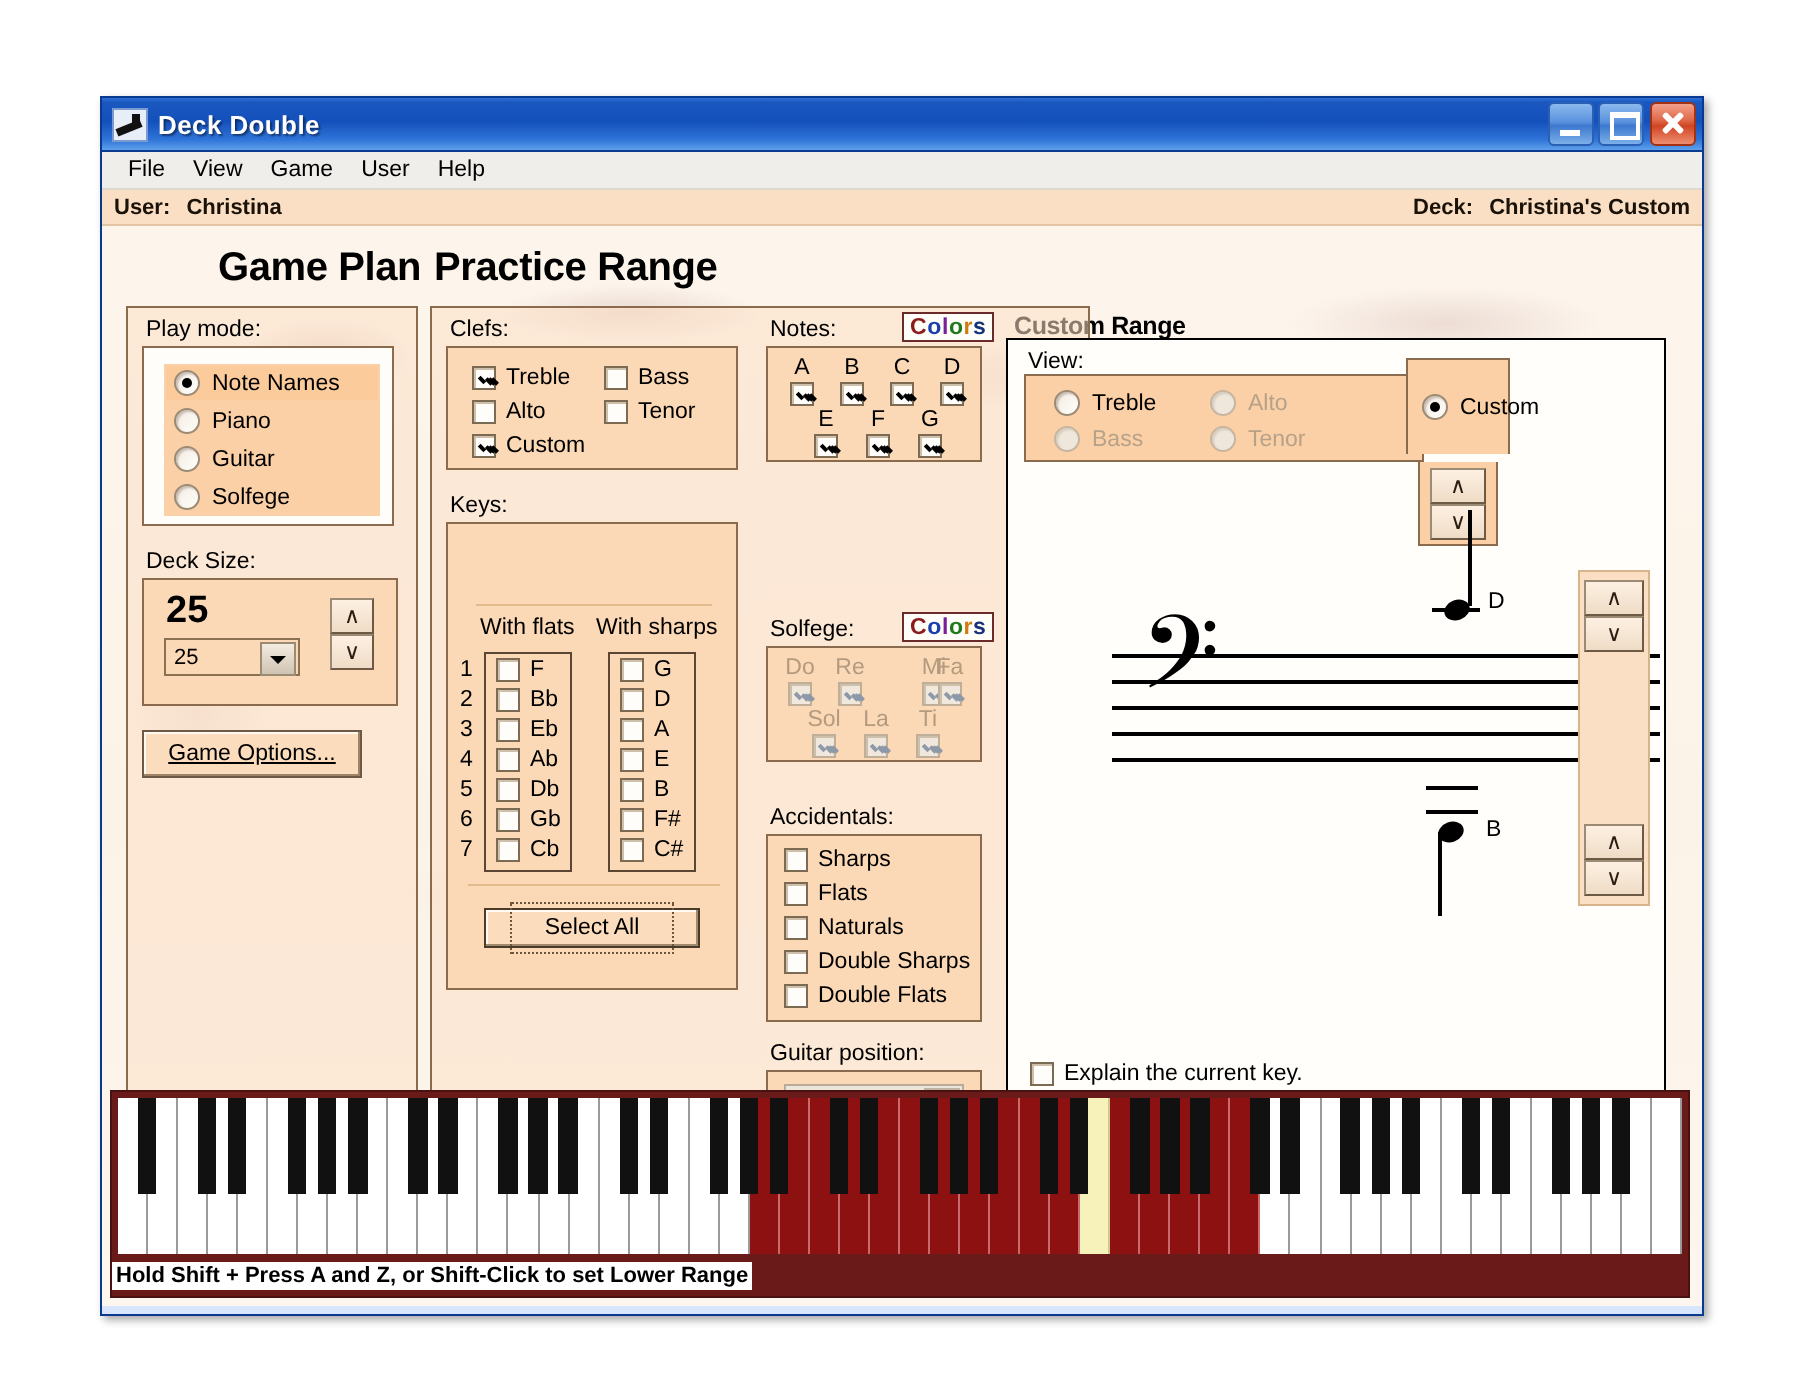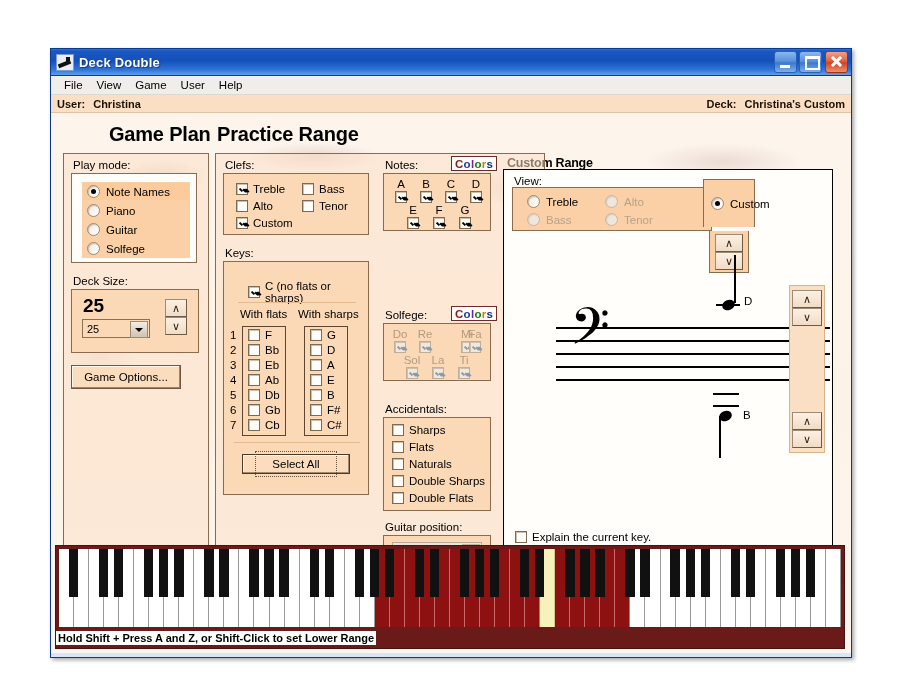--- a/index.html
+++ b/index.html
@@ -160,21 +160,21 @@
   .spin-btn .chev{
     position:absolute;left:50%;top:50%;transform:translate(-50%,-50%);
     font-size:11px;color:#2a1c10;line-height:1;font-family:"DejaVu Sans", sans-serif;
   }
   #deck-spin{left:114px;top:186px;}
 
   #game-options-btn{
     position:absolute;left:20px;top:252px;width:110px;height:24px;box-sizing:border-box;
     background:#fbdcbc;border:1px solid #6e5a44;
     box-shadow:inset -1px -1px 0 #9d8468, inset 1px 1px 0 #fff9f2;
-    display:flex;align-items:center;justify-content:center;font-size:11.5px;color:#000;
+    display:flex;align-items:center;justify-content:center;font-size:11.5px;color:#000;text-decoration:underline;
   }
   #start-session-btn{
     position:absolute;left:20px;top:292px;width:116px;height:72px;box-sizing:border-box;
     background:#fffdf8;border:2px solid #000;
     display:flex;align-items:center;justify-content:center;text-align:center;
   }
   #start-session-btn .inner{
     width:104px;height:60px;box-sizing:border-box;border:1px solid #b9ab97;
     box-shadow:inset -1px -1px 0 #a3917a, inset 1px 1px 0 #fff;
     display:flex;align-items:center;justify-content:center;
@@ -449,24 +449,20 @@
         <span>Tenor</span>
       </div>
       <div class="cb-row" style="left:12px;top:43px">
         <span class="cb on"></span>
         <span>Custom</span>
       </div>
     </div>
 
     <div class="grp-label" id="keys-label">Keys:</div>
     <div class="panel" id="keys-box">
-      <div class="cb-row" id="keys-c-row">
-        <span class="cb on"></span>
-        <span>C (no flats or sharps)</span>
-      </div>
       <div id="keys-divider"></div>
       <div class="keys-hdr" id="keys-flats-hdr">With flats</div>
       <div class="keys-hdr" id="keys-sharps-hdr">With sharps</div>
 
       <span class="keynum" style="top:67px">1</span>
       <span class="keynum" style="top:82px">2</span>
       <span class="keynum" style="top:97px">3</span>
       <span class="keynum" style="top:112px">4</span>
       <span class="keynum" style="top:127px">5</span>
       <span class="keynum" style="top:142px">6</span>

